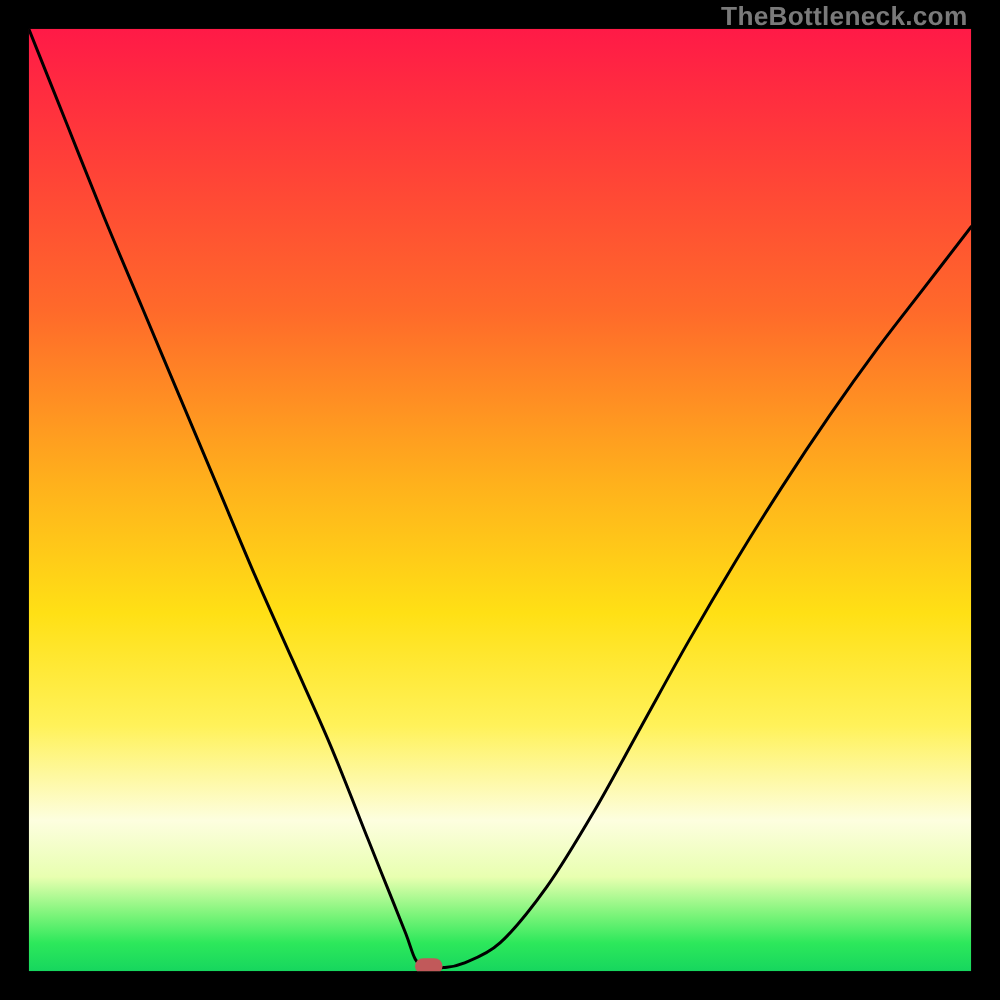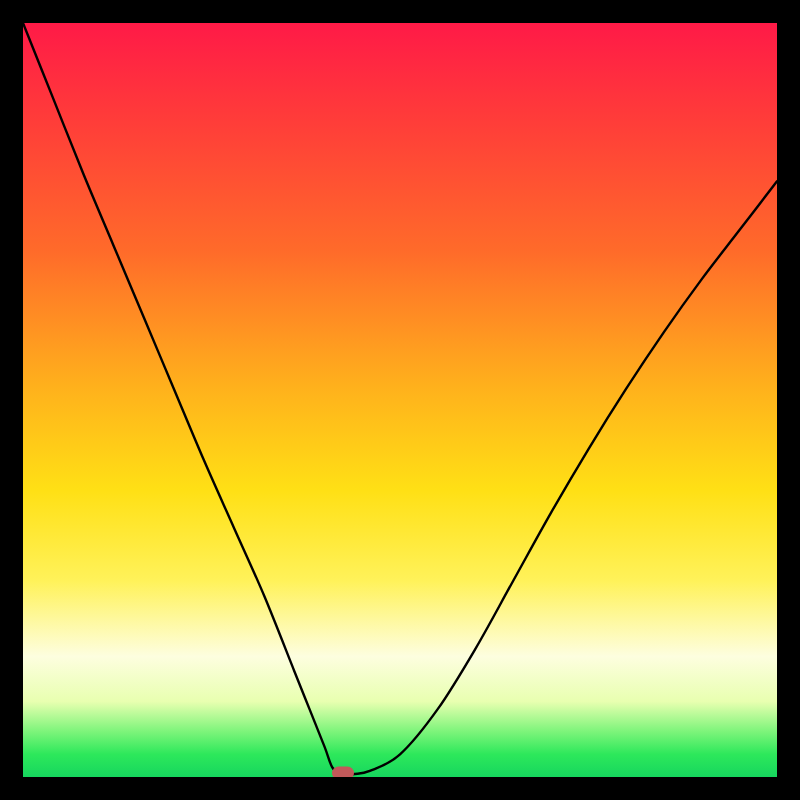--- a/index.html
+++ b/index.html
@@ -72,20 +72,21 @@
     background: #c1595a;
     border-radius: 7px;
     transform: translate(-50%, -50%);
   }
 </style>
 </head>
 <body>
 
 <div class="frame">
 
+  <div class="watermark">TheBottleneck.com</div>
 
   <div class="plot-area">
     <div class="bg-gradient"></div>
 
     <svg class="curve" viewBox="0 0 754 754" preserveAspectRatio="none">
       <path id="curve-path" d="M 0.00 0.00 C 5.03 12.57, 20.11 50.27, 30.16 75.40 C 40.21 100.53, 50.27 126.29, 60.32 150.80 C 70.37 175.30, 80.43 198.55, 90.48 222.43 C 100.53 246.31, 110.59 270.18, 120.64 294.06 C 130.69 317.94, 140.75 341.81, 150.80 365.69 C 160.85 389.57, 170.91 414.07, 180.96 437.32 C 191.01 460.57, 201.07 482.56, 211.12 505.18 C 221.17 527.80, 231.23 549.16, 241.28 573.04 C 251.33 596.92, 263.90 629.59, 271.44 648.44 C 278.98 667.29, 281.49 673.57, 286.52 686.14 C 291.55 698.71, 297.83 714.16, 301.60 723.84 C 305.37 733.52, 306.63 739.67, 309.14 744.20 C 311.65 748.72, 314.17 749.85, 316.68 750.98 C 319.19 752.12, 321.71 750.98, 324.22 750.98 C 326.73 750.98, 327.99 751.49, 331.76 750.98 C 335.53 750.48, 339.30 751.24, 346.84 747.97 C 354.38 744.70, 365.69 741.68, 377.00 731.38 C 388.31 721.08, 402.13 703.73, 414.70 686.14 C 427.27 668.55, 439.83 647.18, 452.40 625.82 C 464.97 604.46, 477.53 580.58, 490.10 557.96 C 502.67 535.34, 515.23 512.09, 527.80 490.10 C 540.37 468.11, 552.93 446.75, 565.50 426.01 C 578.07 405.27, 590.63 385.17, 603.20 365.69 C 615.77 346.21, 628.33 327.36, 640.90 309.14 C 653.47 290.92, 666.03 273.32, 678.60 256.36 C 691.17 239.39, 703.73 223.69, 716.30 207.35 C 728.87 191.01, 747.72 166.51, 754.00 158.34" fill="none" stroke="#000" stroke-width="2.4" stroke-linejoin="round" stroke-linecap="round"></path>
     </svg>
 
     <div id="marker" class="marker" style="left: 320.45px; top: 750.23px; background: rgb(193, 89, 90);"></div>
   </div>

